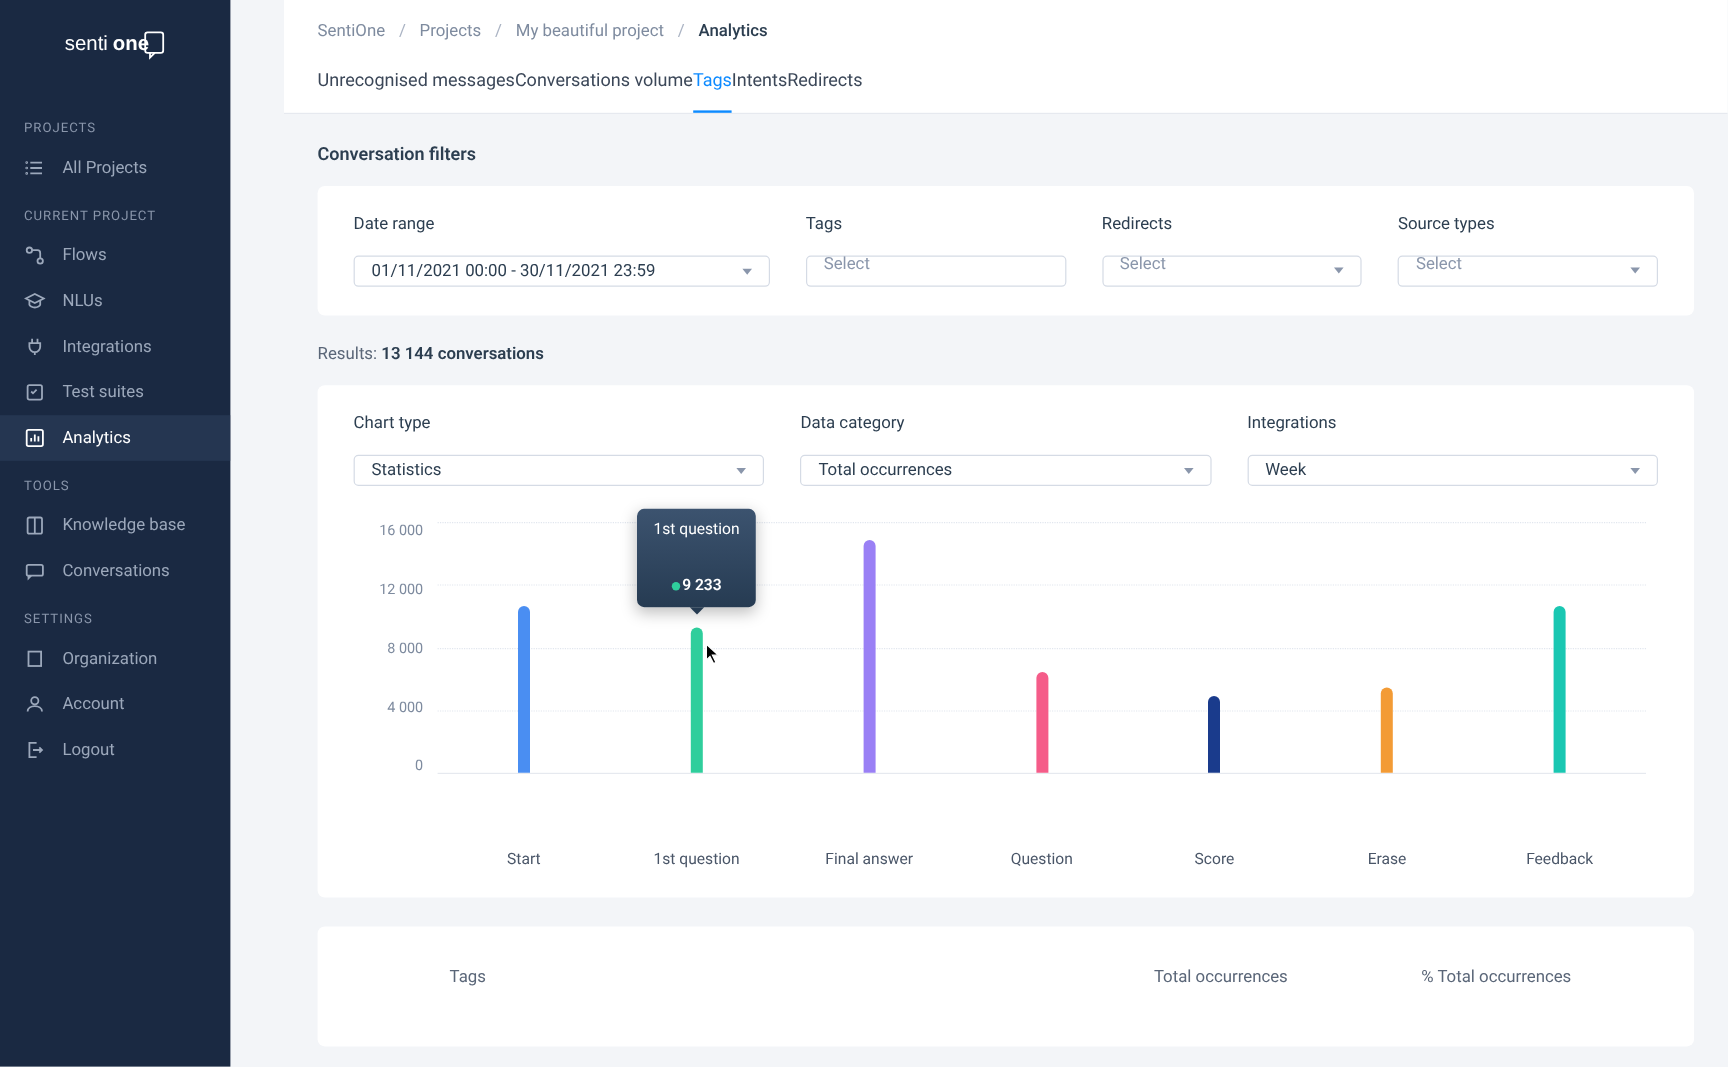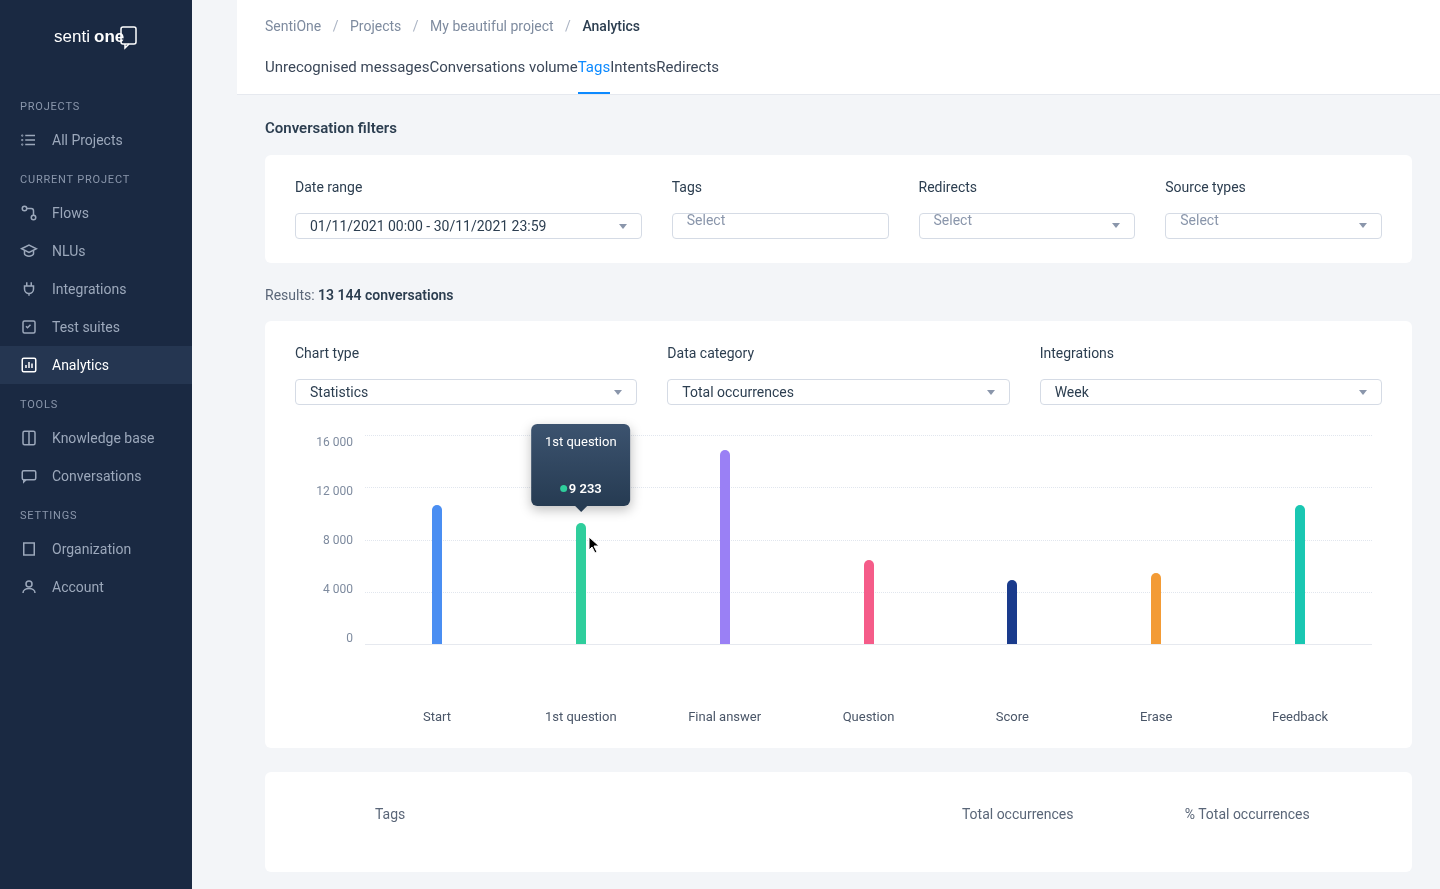--- a/index.html
+++ b/index.html
@@ -365,20 +365,28 @@
     <span>Organization</span>
   </div>
   <div class="nav-item">
     <span class="nav-icon">
       <svg width="18" height="18" viewBox="0 0 24 24" fill="none" stroke-width="2">
           <circle cx="12" cy="8" r="4"></circle>
           <path d="M4 20c0-4 4-6 8-6s8 2 8 6"></path>
         </svg>
     </span>
     <span>Account</span>
+  </div>
+  <div class="nav-item">
+    <span class="nav-icon">
+      <svg width="18" height="18" viewBox="0 0 24 24" fill="none" stroke-width="2">
+          <path d="M14 4h-8v16h8M10 12h10M17 9l3 3-3 3"></path>
+        </svg>
+    </span>
+    <span>Logout</span>
   </div>
 </aside>
 
 <main class="main">
   <div class="top-area">
     <div class="breadcrumbs">
       <a href="#">SentiOne</a>
       <span class="sep">/</span>
       <a href="#">Projects</a>
       <span class="sep">/</span>

